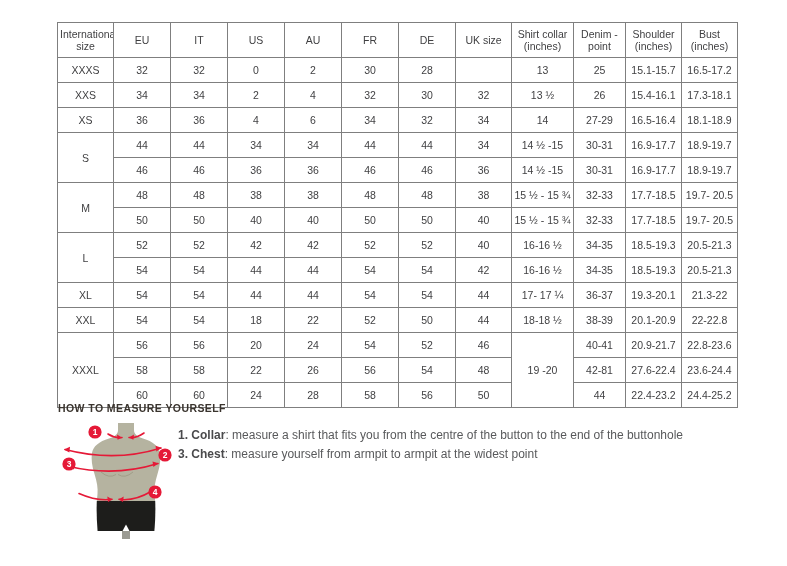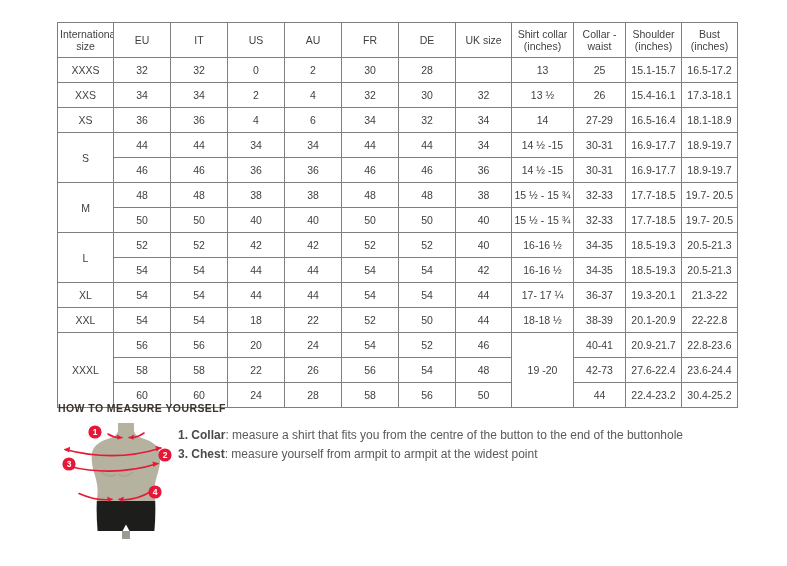--- a/index.html
+++ b/index.html
@@ -57,21 +57,21 @@
       <tr>
         <th>International size</th>
         <th>EU</th>
         <th>IT</th>
         <th>US</th>
         <th>AU</th>
         <th>FR</th>
         <th>DE</th>
         <th>UK size</th>
         <th>Shirt collar (inches)</th>
-        <th>Collar - waist</th>
+        <th>Denim - point</th>
         <th>Shoulder (inches)</th>
         <th>Bust (inches)</th>
       </tr>
     </thead>
     <tbody>
       <tr>
         <td>XXXS</td>
         <td>32</td>
         <td>32</td>
         <td>0</td>
@@ -236,35 +236,35 @@
         <td>22.8-23.6</td>
       </tr>
       <tr>
         <td>58</td>
         <td>58</td>
         <td>22</td>
         <td>26</td>
         <td>56</td>
         <td>54</td>
         <td>48</td>
-        <td>42-73</td>
+        <td>42-81</td>
         <td>27.6-22.4</td>
         <td>23.6-24.4</td>
       </tr>
       <tr>
         <td>60</td>
         <td>60</td>
         <td>24</td>
         <td>28</td>
         <td>58</td>
         <td>56</td>
         <td>50</td>
         <td>44</td>
         <td>22.4-23.2</td>
-        <td>30.4-25.2</td>
+        <td>24.4-25.2</td>
       </tr>
     </tbody>
   </table>
 
   <div class="measure-section">
     <div class="measure-title">HOW TO MEASURE YOURSELF</div>
     <div class="measure-body">
       <div class="figure-wrap">
         <svg width="116" height="116" viewBox="0 0 116 116" xmlns="http://www.w3.org/2000/svg">
 

